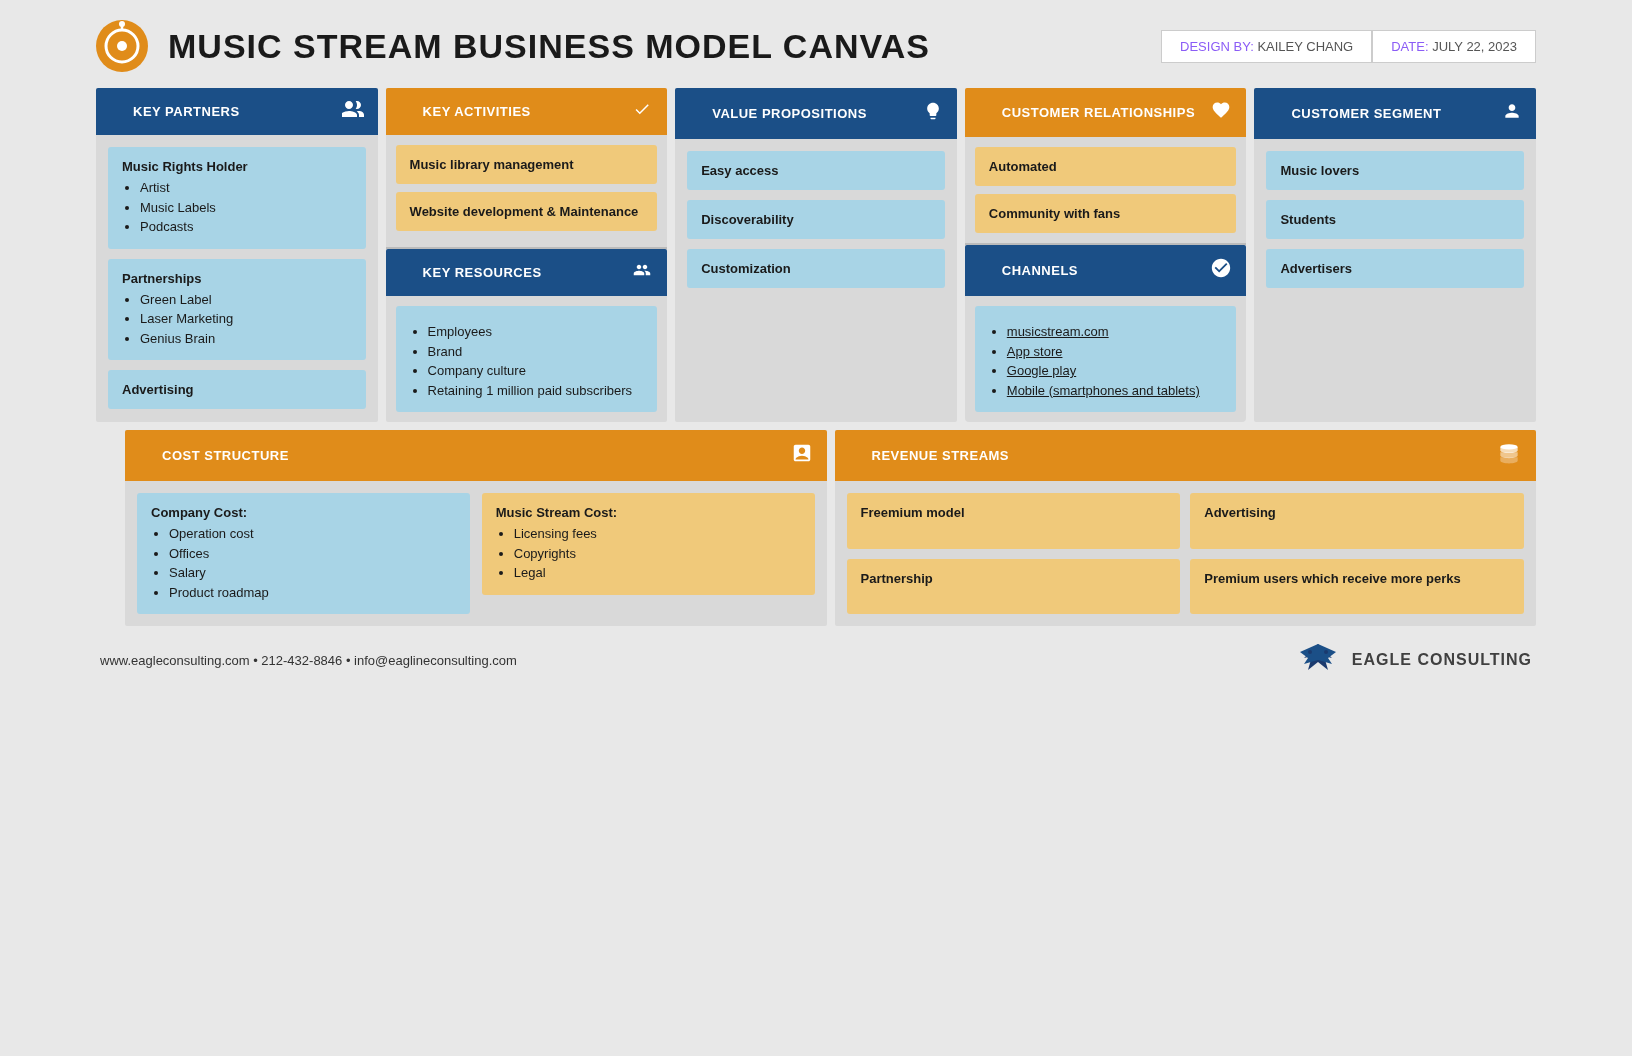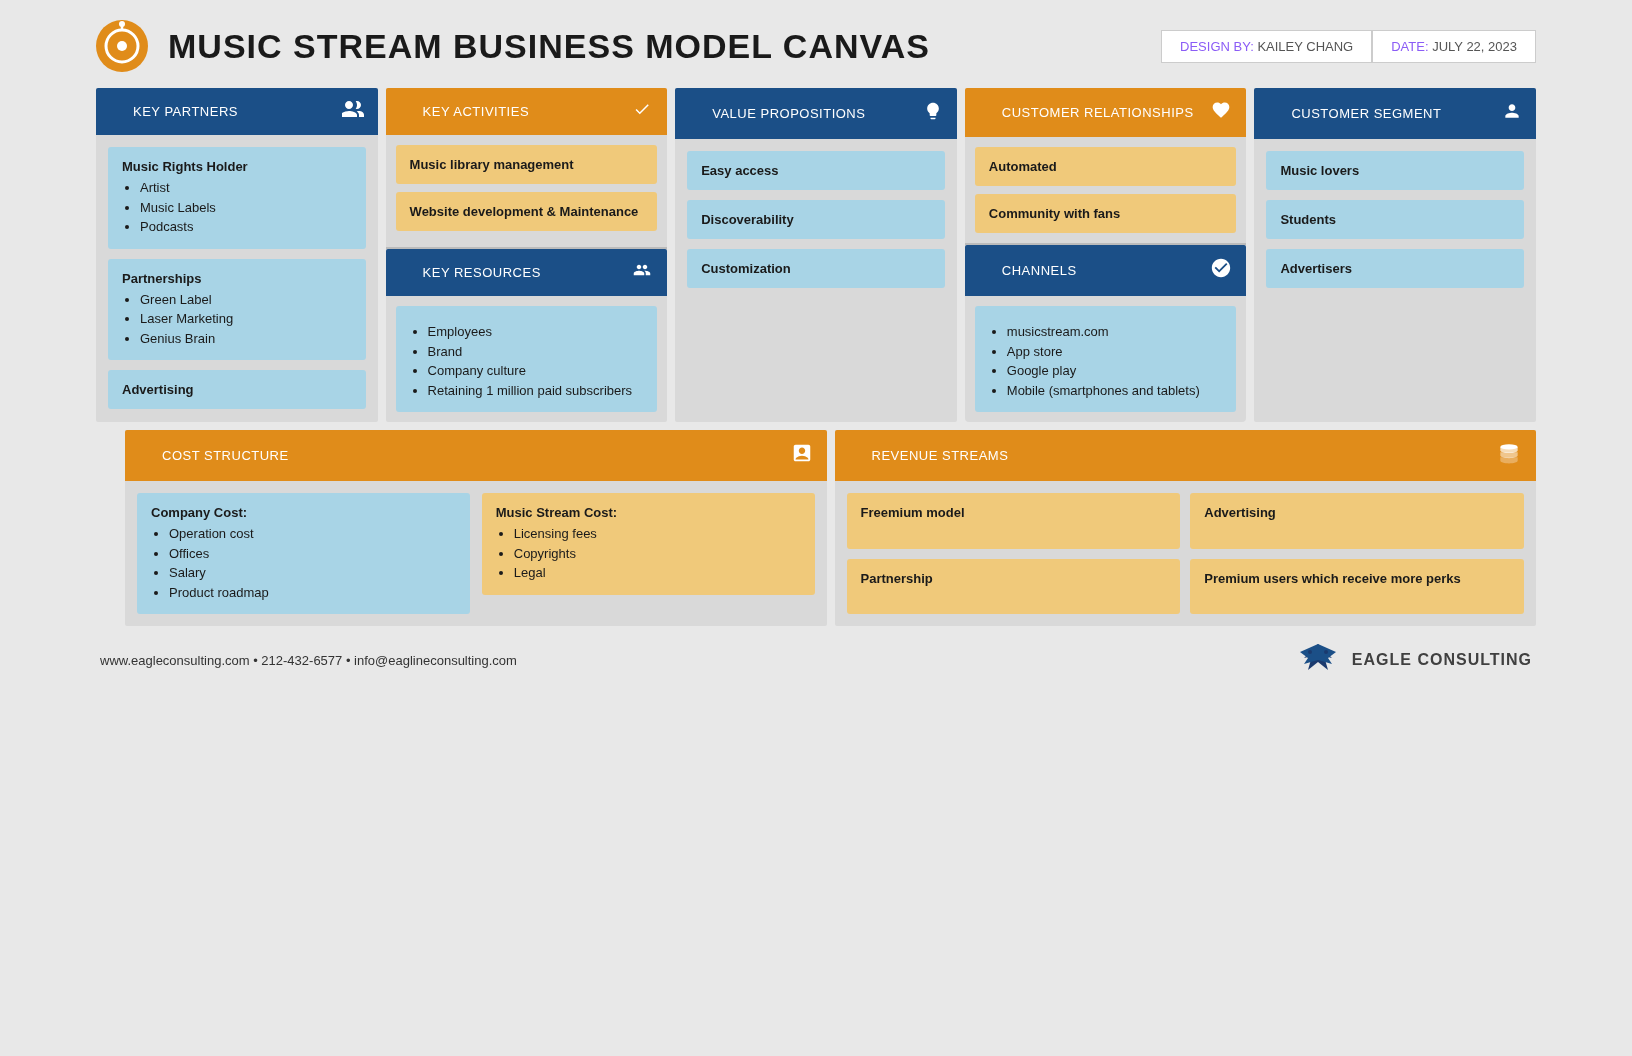--- a/index.html
+++ b/index.html
@@ -80,21 +80,21 @@
       border-radius: 2px 2px 0 0;
     }
     .section-header.blue {
       background: #1b4f87;
     }
     .section-header.orange {
       background: #e08c1a;
     }
     .section-header-title {
       font-size: 13px;
-      font-weight: 400;
+      font-weight: 700;
       color: white;
       letter-spacing: 0.5px;
       text-transform: uppercase;
       padding-left: 23px;
     }
     .section-header-icon {
       color: white;
       font-size: 18px;
     }
 
@@ -382,21 +382,21 @@
           <div class="section-header blue">
             <span class="section-header-title">CHANNELS</span>
             <span class="section-header-icon">
               <svg width="22" height="22" viewBox="0 0 24 24" fill="white">
                   <path d="M12 2C6.48 2 2 6.48 2 12s4.48 10 10 10 10-4.48 10-10S17.52 2 12 2zm-2 15l-5-5 1.41-1.41L10 14.17l7.59-7.59L19 8l-9 9z"></path>
                 </svg>
             </span>
           </div>
           <div class="sub-section-body">
             <div class="card-blue">
-              <ul style="font-weight:400; padding-left:18px;">
+              <ul style="font-weight:400; padding-left:18px;text-decoration:underline;">
                 <li>musicstream.com</li>
                 <li>App store</li>
                 <li>Google play</li>
                 <li>Mobile (smartphones and tablets)</li>
               </ul>
             </div>
           </div>
         </div>
       </div>
 
@@ -486,21 +486,21 @@
             <span>Premium users which receive more perks</span>
           </div>
         </div>
       </div>
 
     </div>
 
   </div>
 
   <div class="footer">
-    <div class="footer-contact">www.eagleconsulting.com  •  212-432-6577  •  info@eaglineconsulting.com</div>
+    <div class="footer-contact">www.eagleconsulting.com  •  212-432-8846  •  info@eaglineconsulting.com</div>
     <div class="footer-brand">
 
       <svg width="48" height="36" viewBox="0 0 48 36">
         <polygon points="24,2 10,16 18,14 14,28 24,20 34,28 30,14 38,16" fill="#1b3a6e"></polygon>
         <polygon points="24,2 6,10 14,16 10,22 24,18" fill="#1b4f87"></polygon>
         <polygon points="24,2 42,10 34,16 38,22 24,18" fill="#1b4f87"></polygon>
         <circle cx="16" cy="10" r="2" fill="#1b3a6e"></circle>
         <circle cx="32" cy="10" r="2" fill="#1b3a6e"></circle>
       </svg>
       <div class="footer-brand-name">EAGLE CONSULTING</div>

